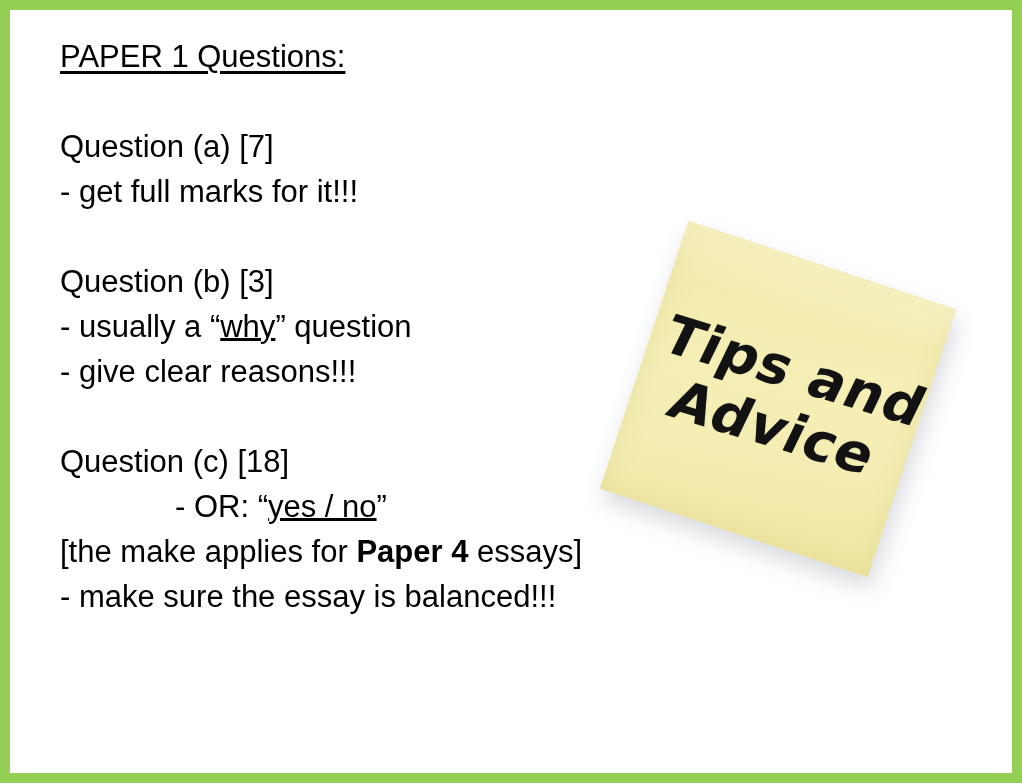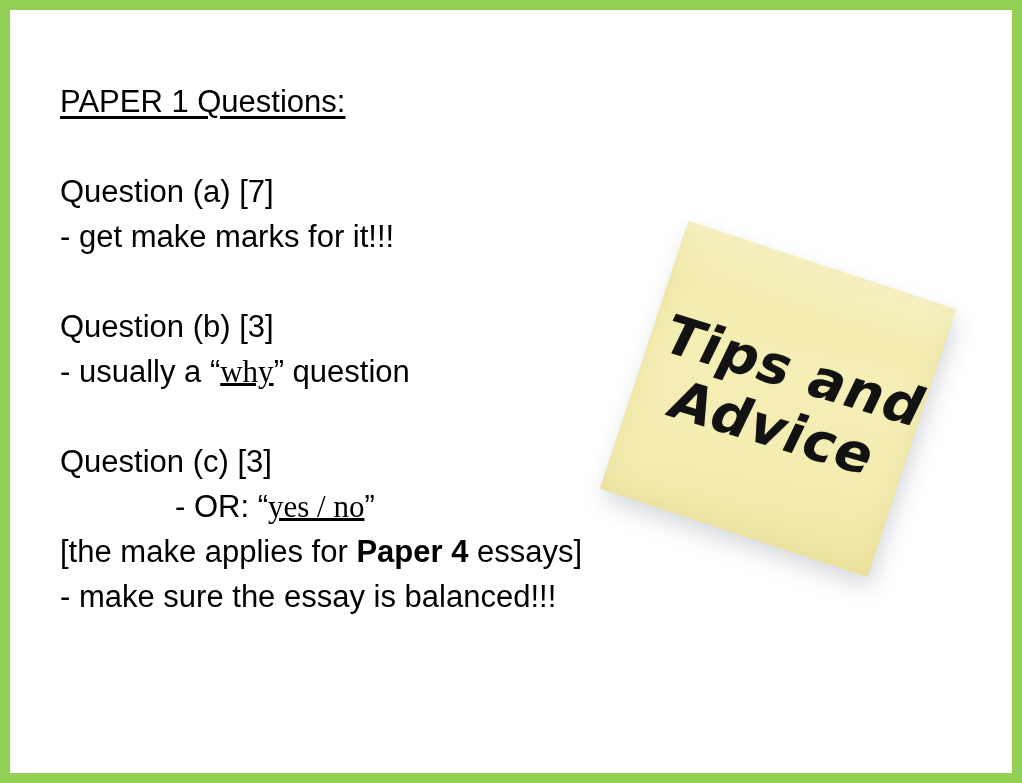--- a/index.html
+++ b/index.html
@@ -26,37 +26,35 @@
   
   #text-block {
     position: absolute;
     left: 50px;
     top: 24px;
     width: 700px;
     color: #000000;
     font-size: 31px;
     line-height: 45px;
     white-space: nowrap;
-    margin-top: 45px;
   }
 
   .line {
     height: 45px;
     white-space: nowrap;
   }
   .line.blank {
     height: 45px;
   }
   .line.indent {
     padding-left: 115px;
   }
   .u {
     text-decoration: underline;
     text-underline-offset: 1px;
-    font-family: Liberation Serif, serif;
   }
   .b {
     font-weight: bold;
   }
   .heading {
     text-decoration: underline;
     text-underline-offset: 4px;
   }
 
   
@@ -135,30 +133,31 @@
 
   <div id="text-block">
 
     <div class="line">
       <span class="heading">PAPER 1 Questions:</span>
     </div>
 
     <div class="line blank">&nbsp;</div>
 
     <div class="line">Question (a) [7]</div>
-    <div class="line">- get make marks for it!!!</div>
+    <div class="line">- get full marks for it!!!</div>
 
     <div class="line blank">&nbsp;</div>
 
     <div class="line">Question (b) [3]</div>
     <div class="line"><span>- usually a </span><span>“</span><span class="u">why</span><span>” question</span></div>
+    <div class="line">- give clear reasons!!!</div>
 
     <div class="line blank">&nbsp;</div>
 
-    <div class="line">Question (c) [3]</div>
+    <div class="line">Question (c) [18]</div>
 
 
     <div class="line indent"><span>- OR: </span><span>“</span><span class="u">yes / no</span><span>”</span></div>
 
     <div class="line"><span>[the make applies for </span><span class="b">Paper 4</span><span> essays]</span></div>
 
     <div class="line">- make sure the essay is balanced!!!</div>
 
   </div>
 

